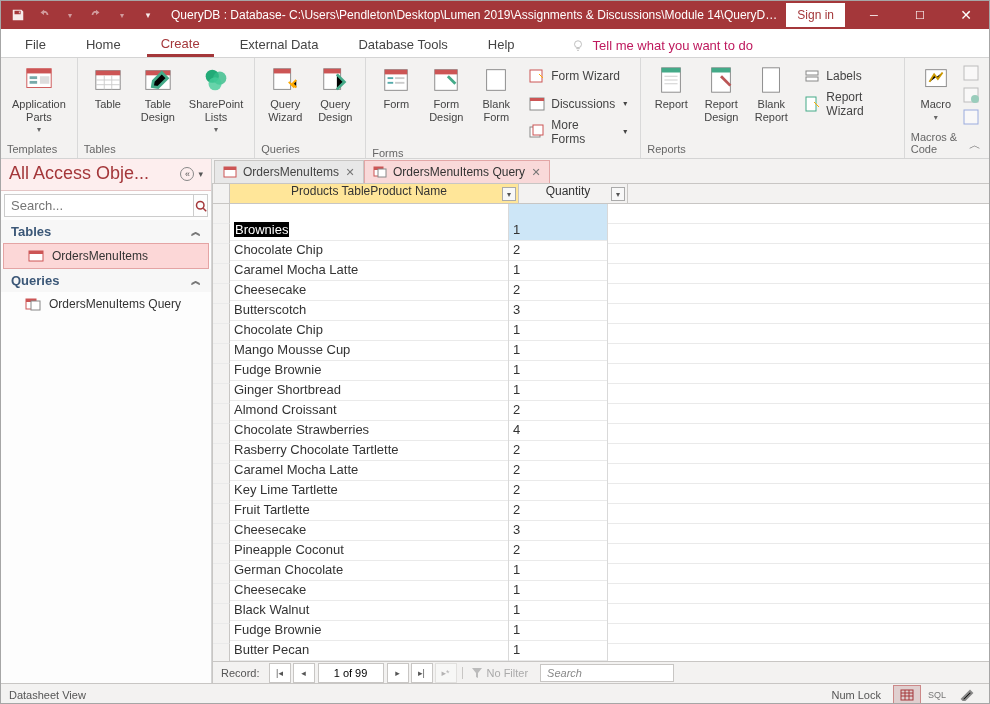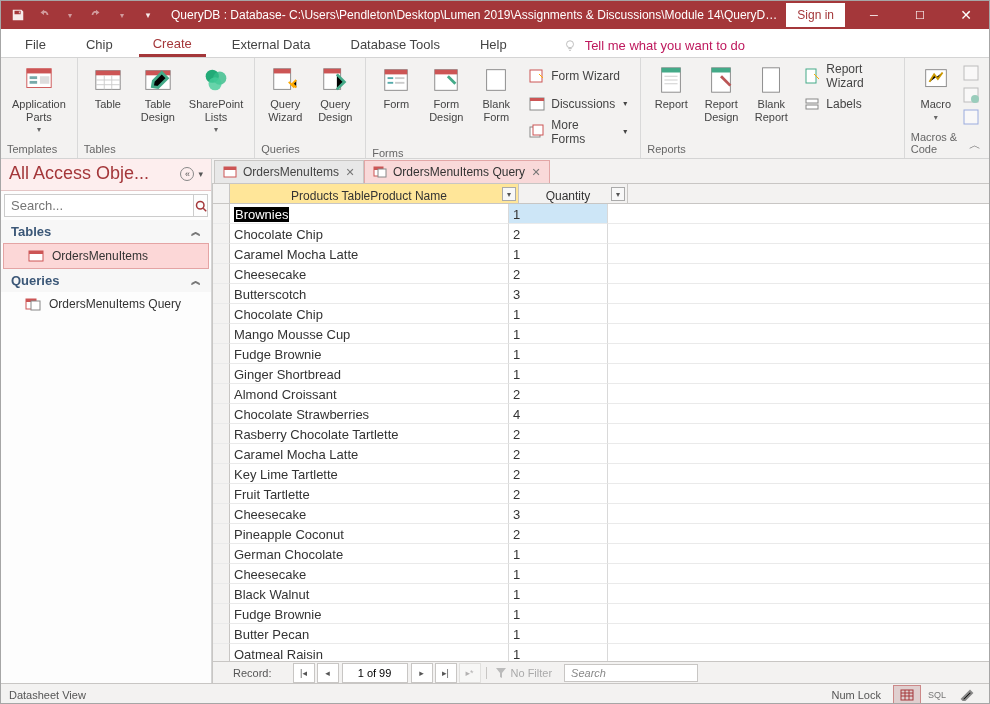--- a/index.html
+++ b/index.html
@@ -38,40 +38,40 @@
 .navpane .item .oico{width:16px;height:16px}
 .docarea{flex:1;display:flex;flex-direction:column;min-width:0;background:#e6e6e6}
 .doctabs{height:24px;display:flex;align-items:flex-end;background:#f3f2f1;padding-left:2px;border-bottom:1px solid #c8c6c4;gap:0}
 .dtab{height:22px;display:flex;align-items:center;gap:6px;padding:0 8px;background:#e8e8e8;border:1px solid #c8c6c4;border-bottom:none;font-size:12px;color:#444;margin-right:0;cursor:pointer}
 .dtab.active{background:#f9d9d9;border-color:#e2a6a6;color:#333}
 .dtab .tico{width:14px;height:14px}
 .dtab .tx{width:10px;height:10px;display:flex;align-items:center;justify-content:center;color:#777;font-size:11px}
 .grid{flex:1;overflow:hidden;position:relative;background:#fff;border-left:1px solid #c8c6c4}
 .ghdr{display:flex;height:20px}
 .ghdr .sel{width:16px;background:#f3f2f1;border-right:1px solid #c8c6c4;border-bottom:1px solid #c8c6c4}
-.ghdr .col{background:#ffe699;border-right:1px solid #c8c6c4;border-bottom:1px solid #c8c6c4;display:flex;align-items:flex-end;justify-content:center;font-size:12px;color:#333;position:relative;padding:0 14px 0 4px}
+.ghdr .col{background:#ffe699;border-right:1px solid #c8c6c4;border-bottom:1px solid #c8c6c4;display:flex;align-items:flex-start;justify-content:center;font-size:12px;color:#333;position:relative;padding:0 14px 0 4px}
 .ghdr .col.c1{width:270px;background:#ffe699}
 .ghdr .col.c2{width:90px;background:#f3f2f1}
 .ghdr .col .dd{position:absolute;right:2px;top:3px;border:1px solid #aaa;width:12px;height:12px;display:flex;align-items:center;justify-content:center;font-size:8px;color:#555;background:#f8f8f8}
 .ghdr .rest{flex:1;background:#f3f2f1;border-bottom:1px solid #c8c6c4}
 .gbody{overflow-y:scroll;overflow-x:hidden;height:calc(100% - 20px - 22px)}
 .grow{display:flex;height:20px}
 .grow .sel{width:16px;background:#f3f2f1;border-right:1px solid #c8c6c4;border-bottom:1px solid #eaeaea}
-.grow .cell{border-right:1px solid #d9d9d9;border-bottom:1px solid #eaeaea;padding:1px 4px;font-size:13px;color:#333;display:flex;align-items:flex-end}
+.grow .cell{border-right:1px solid #d9d9d9;border-bottom:1px solid #eaeaea;padding:18px 4px;font-size:13px;color:#333;display:flex;align-items:flex-start}
 .grow .cell.c1{width:270px}
 .grow .cell.c2{width:90px}
 .grow .rest{flex:1;border-bottom:1px solid #eaeaea}
 .grow.active .cell{background:#cde6f7}
 .grow.active .cell.c1{background:#fff}
 .grow.active .cell.c1 .editsel{background:#000;color:#fff;padding:0 1px}
 .gbody::-webkit-scrollbar{width:16px}
 .gbody::-webkit-scrollbar-track{background:#f0f0f0;border-left:1px solid #ddd}
 .gbody::-webkit-scrollbar-thumb{background:#c8c8c8;border:1px solid #aaa}
 .recnav{height:22px;background:#f3f2f1;border-top:1px solid #c8c6c4;display:flex;align-items:center;font-size:11px;color:#555}
-.recnav .lbl{padding:0 20px}
+.recnav .lbl{padding:0 8px}
 .recnav .nbtn{width:20px;height:18px;border:1px solid #c8c6c4;background:#fff;display:flex;align-items:center;justify-content:center;margin:0 1px;font-size:9px;cursor:pointer}
 .recnav .pos{width:60px;border:1px solid #c8c6c4;background:#fff;text-align:center;height:16px;margin:16px 2px;font-size:11px}
 .recnav .nofilt{padding:0 8px;color:#aaa;border-left:1px solid #c8c6c4;margin-left:4px;display:flex;align-items:center;gap:4px}
 .recnav .searchbox{border:1px solid #c8c6c4;background:#fff;padding:1px 6px;width:120px;font-size:11px;color:#888;font-style:italic;margin-left:4px;height:14px}
 .statusbar{height:22px;background:#f3f2f1;border-top:1px solid #c8c6c4;display:flex;align-items:center;font-size:11px;color:#555;padding:0 8px}
 .statusbar .sp{flex:1}
 .statusbar .viewbtns{display:flex;gap:2px}
 .statusbar .vbtn{width:26px;height:18px;border:1px solid transparent;display:flex;align-items:center;justify-content:center;color:#777;font-size:10px;cursor:pointer}
 .statusbar .vbtn.active{background:#e0cfcf;border-color:#c88}
 svg{display:block}
@@ -102,21 +102,21 @@
   </div>
   <div class="title-text">QueryDB : Database- C:\Users\Pendleton\Desktop\Lumen 2019\Assignments &amp; Discussions\Module 14\QueryDB.ac...</div>
   <div class="signin">Sign in</div>
   <div class="winbtn">─</div>
   <div class="winbtn">☐</div>
   <div class="winbtn close">✕</div>
 </div>
 
 <div class="ribbon-tabs">
   <div class="rtab">File</div>
-  <div class="rtab">Chip</div>
+  <div class="rtab">Home</div>
   <div class="rtab active">Create</div>
   <div class="rtab">External Data</div>
   <div class="rtab">Database Tools</div>
   <div class="rtab">Help</div>
   <div class="tellme">
     <svg width="14" height="14" viewBox="0 0 16 16">
         <circle cx="8" cy="6" r="4" fill="none" stroke="#888"></circle>
         <path stroke="#888" d="M6 11h4M7 13h2"></path>
       </svg>
     <span>Tell me what you want to do</span>
@@ -310,34 +310,34 @@
               <rect x="7" y="3" width="18" height="26" fill="#fff" stroke="#888"></rect>
             </svg>
           </div>
         <span style="white-space:pre-line">Blank
 Report</span>
       </div>
       <div style="display:flex;flex-direction:column;justify-content:flex-start;gap:1px;padding-top:2px">
         <div class="rbtn-sm">
             <span class="ico">
               <svg width="16" height="16">
+                <rect x="2" y="3" width="12" height="4" fill="#fff" stroke="#888"></rect>
+                <rect x="2" y="9" width="12" height="4" fill="#fff" stroke="#888"></rect>
+              </svg>
+            </span>
+            <span>Labels</span>
+          </div>
+        <div class="rbtn-sm">
+            <span class="ico">
+              <svg width="16" height="16">
                 <rect x="2" y="1" width="10" height="14" fill="#fff" stroke="#4a8"></rect>
                 <path stroke="#fa0" d="M10 6l5 5"></path>
               </svg>
             </span>
             <span>Report Wizard</span>
-          </div>
-        <div class="rbtn-sm">
-            <span class="ico">
-              <svg width="16" height="16">
-                <rect x="2" y="3" width="12" height="4" fill="#fff" stroke="#888"></rect>
-                <rect x="2" y="9" width="12" height="4" fill="#fff" stroke="#888"></rect>
-              </svg>
-            </span>
-            <span>Labels</span>
           </div>
       </div>
     </div>
     <div class="glabel">Reports</div>
   </div>
 
   <div class="group" style="border-right:none">
     <div class="row">
       <div class="rbtn">
         <div class="ico">

